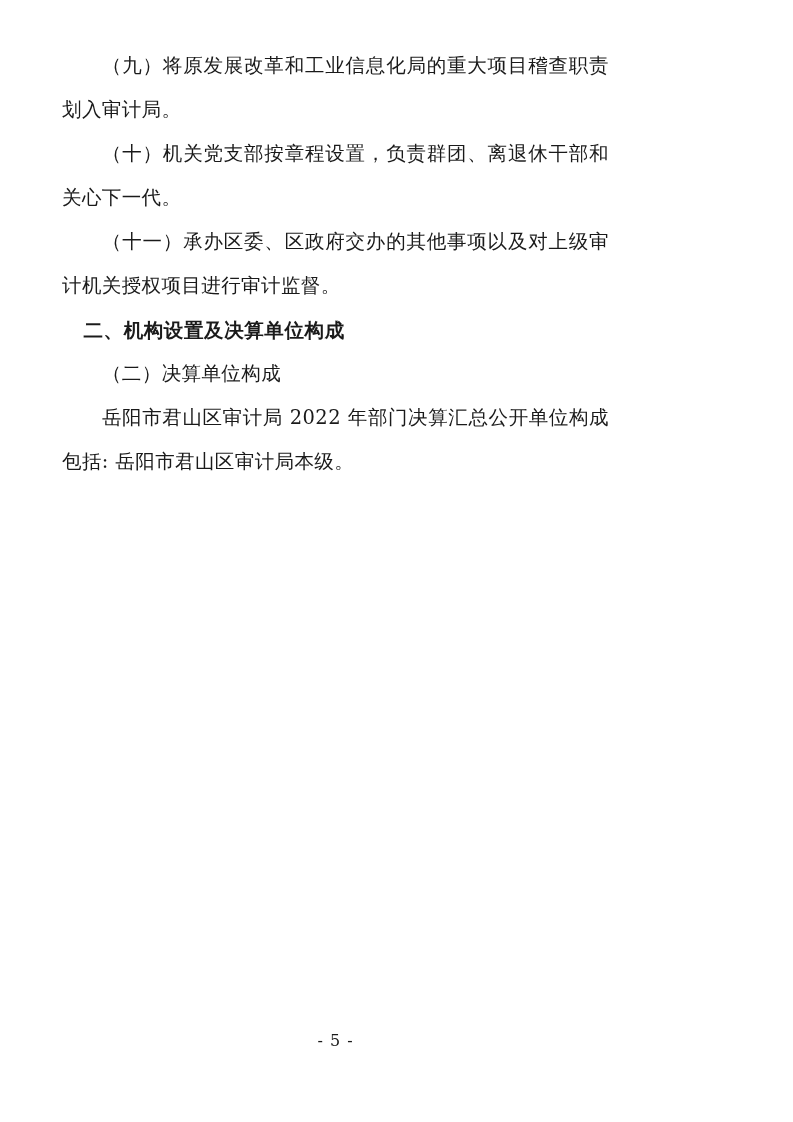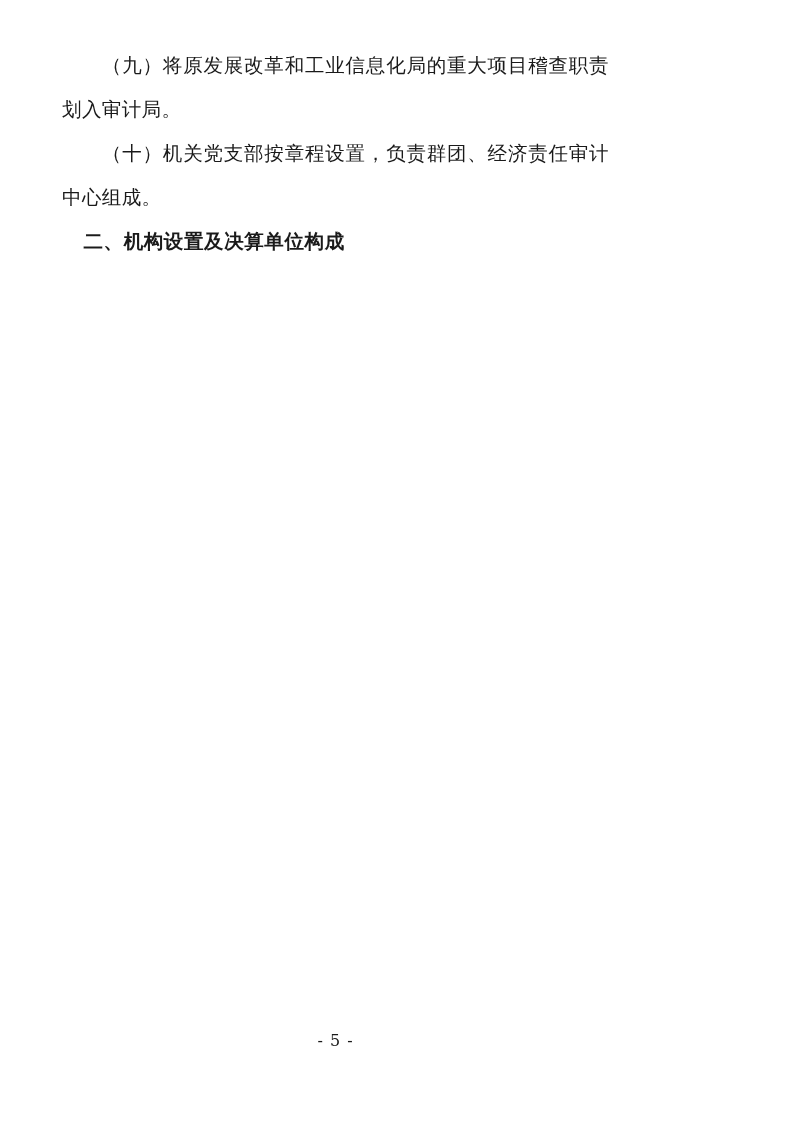--- a/index.html
+++ b/index.html
@@ -35,44 +35,47 @@
   .indent {
     text-indent: 2.05em;
   }
   .heading {
     font-size: 19.5px;
     line-height: 44px;
     letter-spacing: 0.6px;
     font-weight: bold;
     margin: 0;
     text-indent: 1.1em;
-    font-family: Liberation Serif, serif;
+    font-family: Liberation Sans, sans-serif;
   }
   .footer {
     position: absolute;
     left: 0;
     right: 0;
     bottom: 72px;
     text-align: center;
     font-size: 16px;
     letter-spacing: 1px;
     color: #1a1a1a;
   }
 </style>
 </head>
 <body>
 
 <div class="page">
 
   <p class="body-text indent">（九）将原发展改革和工业信息化局的重大项目稽查职责划入审计局。</p>
 
-  <p class="body-text indent">（十）机关党支部按章程设置，负责群团、经济责任审计中心组成。</p>
+  <p class="body-text indent">（十）机关党支部按章程设置，负责群团、离退休干部和关心下一代。</p>
 
+  <p class="body-text indent">（十一）承办区委、区政府交办的其他事项以及对上级审计机关授权项目进行审计监督。</p>
 
   <h2 class="heading">二、机构设置及决算单位构成</h2>
 
 
 
+  <p class="body-text indent">（二）决算单位构成</p>
 
+  <p class="body-text indent">岳阳市君山区审计局 2022 年部门决算汇总公开单位构成包括: 岳阳市君山区审计局本级。</p>
 
   <div class="footer">- 5 -</div>
 
 </div>
 
 </body></html>

